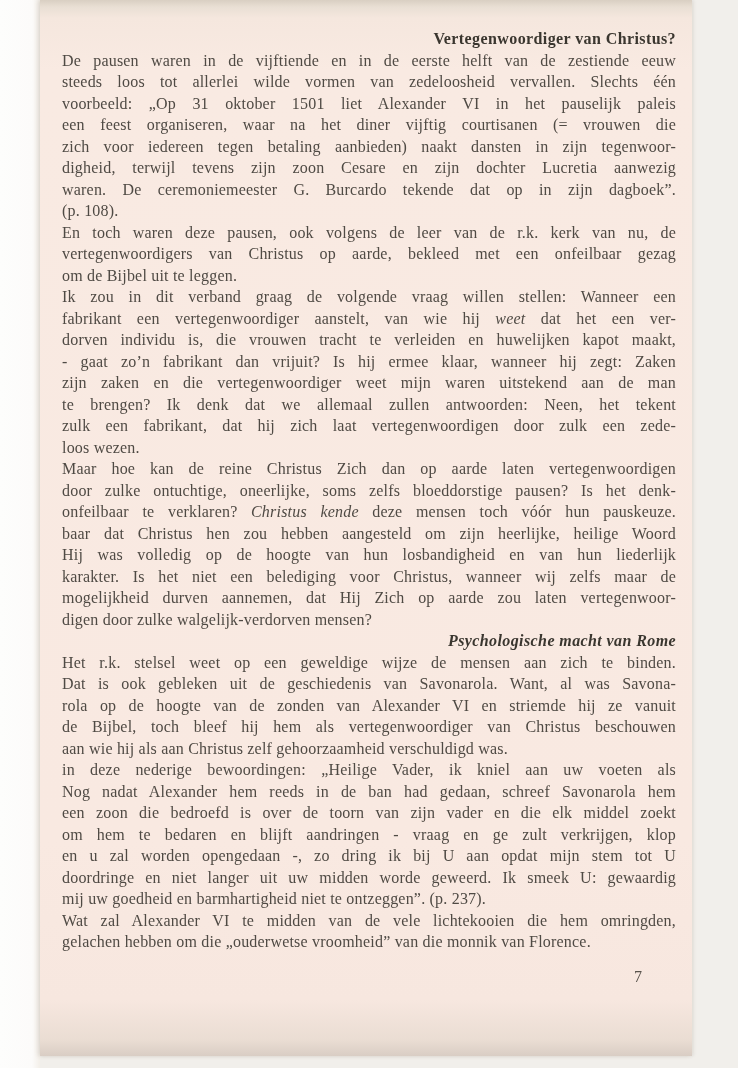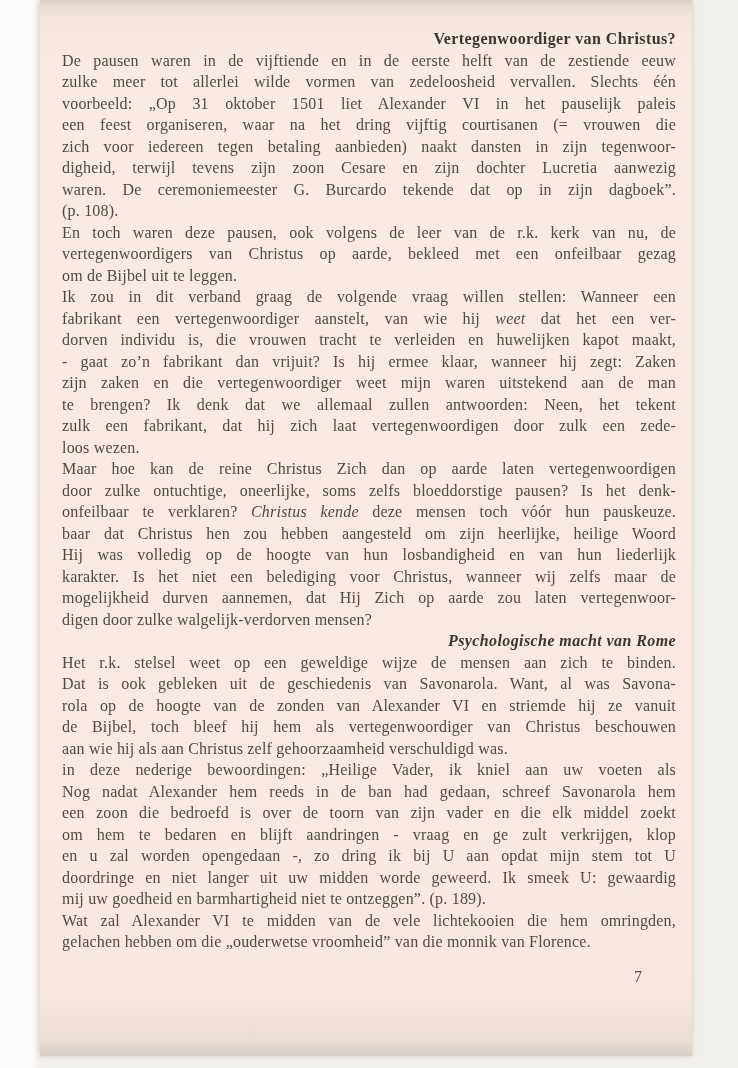--- a/index.html
+++ b/index.html
@@ -71,23 +71,23 @@
 </style>
 </head>
 <body>
 
 <div class="left-strip"></div>
 
 <div class="page">
   <div class="content">
       <div class="heading">Vertegenwoordiger van Christus?</div>
       <div class="line">De pausen waren in de vijftiende en in de eerste helft van de zestiende eeuw</div>
-      <div class="line">zulke meer tot allerlei wilde vormen van zedeloosheid vervallen. Slechts één</div>
+      <div class="line">steeds loos tot allerlei wilde vormen van zedeloosheid vervallen. Slechts één</div>
       <div class="line">voorbeeld: „Op 31 oktober 1501 liet Alexander VI in het pauselijk paleis</div>
-      <div class="line">een feest organiseren, waar na het dring vijftig courtisanen (= vrouwen die</div>
+      <div class="line">een feest organiseren, waar na het diner vijftig courtisanen (= vrouwen die</div>
       <div class="line">zich voor iedereen tegen betaling aanbieden) naakt dansten in zijn tegenwoor-</div>
       <div class="line">digheid, terwijl tevens zijn zoon Cesare en zijn dochter Lucretia aanwezig</div>
       <div class="line">waren. De ceremoniemeester G. Burcardo tekende dat op in zijn dagboek”.</div>
       <div class="line last">(p. 108).</div>
       <div class="line">En toch waren deze pausen, ook volgens de leer van de r.k. kerk van nu, de</div>
       <div class="line">vertegenwoordigers van Christus op aarde, bekleed met een onfeilbaar gezag</div>
       <div class="line last">om de Bijbel uit te leggen.</div>
       <div class="line">Ik zou in dit verband graag de volgende vraag willen stellen: Wanneer een</div>
       <div class="line"><span>fabrikant een vertegenwoordiger aanstelt, van wie hij </span><em>weet</em><span> dat het een ver-</span></div>
       <div class="line">dorven individu is, die vrouwen tracht te verleiden en huwelijken kapot maakt,</div>
@@ -109,18 +109,18 @@
       <div class="line">Dat is ook gebleken uit de geschiedenis van Savonarola. Want, al was Savona-</div>
       <div class="line">rola op de hoogte van de zonden van Alexander VI en striemde hij ze vanuit</div>
       <div class="line">de Bijbel, toch bleef hij hem als vertegenwoordiger van Christus beschouwen</div>
       <div class="line last">aan wie hij als aan Christus zelf gehoorzaamheid verschuldigd was.</div>
       <div class="line">in deze nederige bewoordingen: „Heilige Vader, ik kniel aan uw voeten als</div>
       <div class="line">Nog nadat Alexander hem reeds in de ban had gedaan, schreef Savonarola hem</div>
       <div class="line">een zoon die bedroefd is over de toorn van zijn vader en die elk middel zoekt</div>
       <div class="line">om hem te bedaren en blijft aandringen - vraag en ge zult verkrijgen, klop</div>
       <div class="line">en u zal worden opengedaan -, zo dring ik bij U aan opdat mijn stem tot U</div>
       <div class="line">doordringe en niet langer uit uw midden worde geweerd. Ik smeek U: gewaardig</div>
-      <div class="line last">mij uw goedheid en barmhartigheid niet te ontzeggen”. (p. 189).</div>
+      <div class="line last">mij uw goedheid en barmhartigheid niet te ontzeggen”. (p. 237).</div>
       <div class="line">Wat zal Alexander VI te midden van de vele lichtekooien die hem omringden,</div>
       <div class="line last">gelachen hebben om die „ouderwetse vroomheid” van die monnik van Florence.</div>
     </div>
   <div class="page-number">7</div>
 </div>
 
 </body></html>

